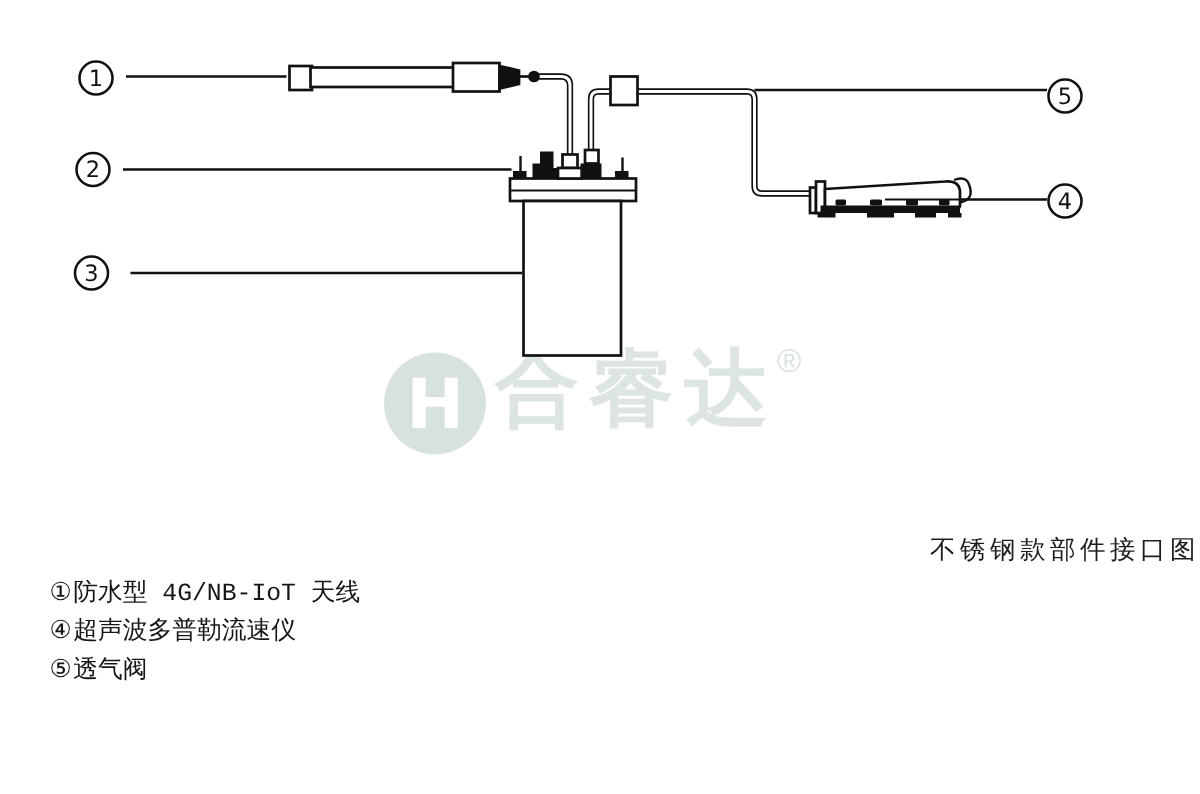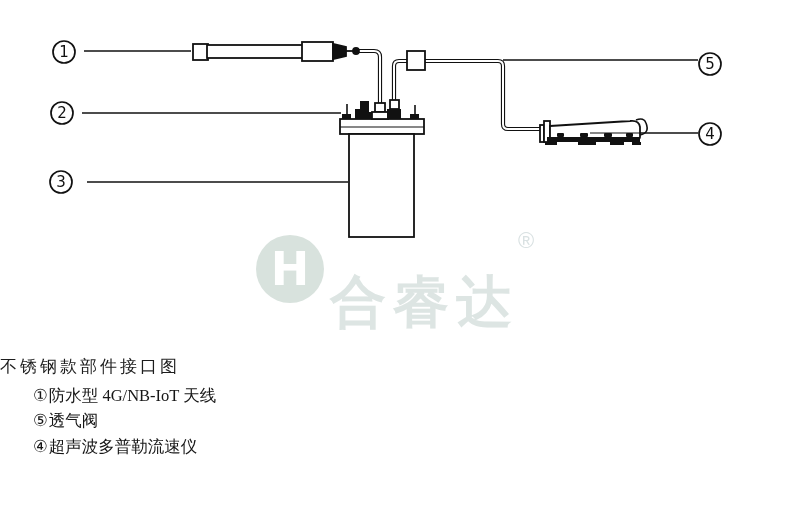--- a/index.html
+++ b/index.html
@@ -17,38 +17,38 @@
     position:absolute;left:2px;top:7px;width:68px;height:68px;border-radius:50%;
     background:#d8e2dd;display:flex;align-items:center;justify-content:center;
   }
   .wm-logo span{
     color:#ffffff;font-weight:bold;font-size:46px;line-height:46px;
     font-family:"DejaVu Sans",sans-serif;
   }
   .wm-text{
     position:absolute;left:76px;top:-6px;
     font-size:56px;font-weight:bold;letter-spacing:7px;color:#dde5e3;
-    font-family:"DejaVu Sans",sans-serif;white-space:nowrap;margin-top:43px;
+    font-family:"DejaVu Sans",sans-serif;white-space:nowrap;
   }
   .wm-reg{
     position:absolute;left:264px;top:0px;
     font-size:22px;color:#d9e1e2;font-weight:normal;
   }
   
   svg.diagram{position:absolute;left:0;top:0;z-index:2;}
   
   .caption{
-    position:absolute;left:0;right:0;top:355px;text-align:left;z-index:3;
+    position:absolute;left:0;right:0;top:355px;text-align:right;z-index:3;
     font-family:"Liberation Serif","DejaVu Serif",serif;
     font-size:17px;letter-spacing:3px;color:#1d1d1d;font-weight:500;
   }
   
   .legend{
     position:absolute;left:33px;top:383px;z-index:3;
-    font-family:Liberation Serif, serif;
+    font-family:Liberation Mono, monospace;
     font-size:16.5px;color:#161616;
   }
   .legend-item{height:25.4px;line-height:25.4px;white-space:nowrap;}
   .legend-item .marker{margin-right:1px;}
 </style>
 </head>
 <body>
 
 <div class="watermark">
   <div class="wm-logo">
@@ -171,18 +171,18 @@
   </g>
 </svg>
 
 <div class="caption">不锈钢款部件接口图</div>
 
 <div class="legend">
   <div class="legend-item">
     <span class="marker">①</span><span>防水型 4G/NB-IoT 天线</span>
   </div>
   <div class="legend-item">
-    <span class="marker">⑤</span><span>透气阀</span>
+    <span class="marker">④</span><span>超声波多普勒流速仪</span>
   </div>
   <div class="legend-item">
-    <span class="marker">④</span><span>超声波多普勒流速仪</span>
+    <span class="marker">⑤</span><span>透气阀</span>
   </div>
 </div>
 
 </body></html>

